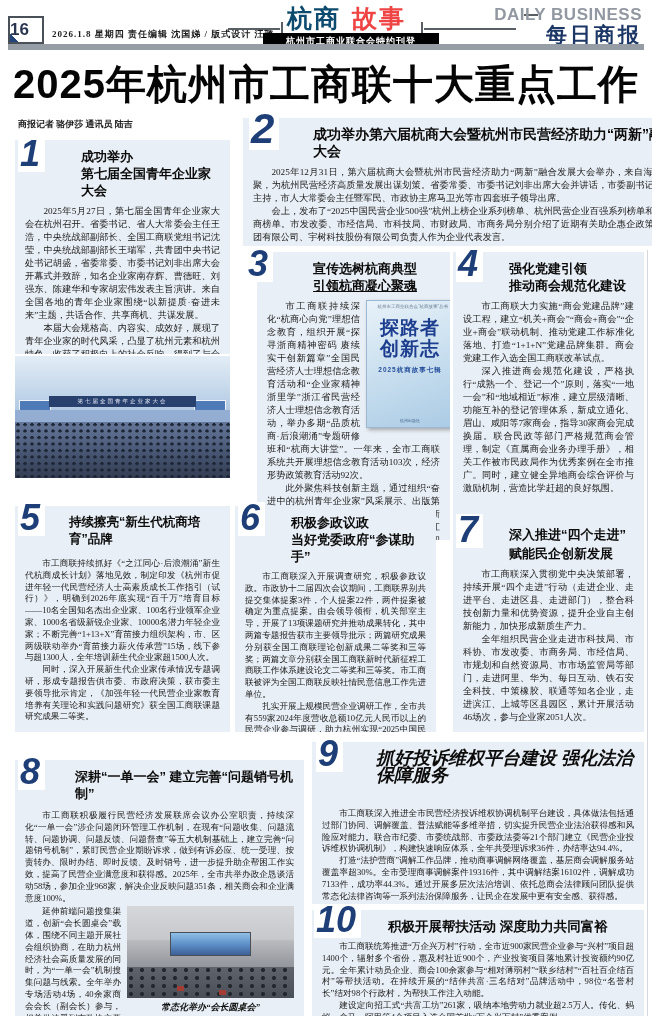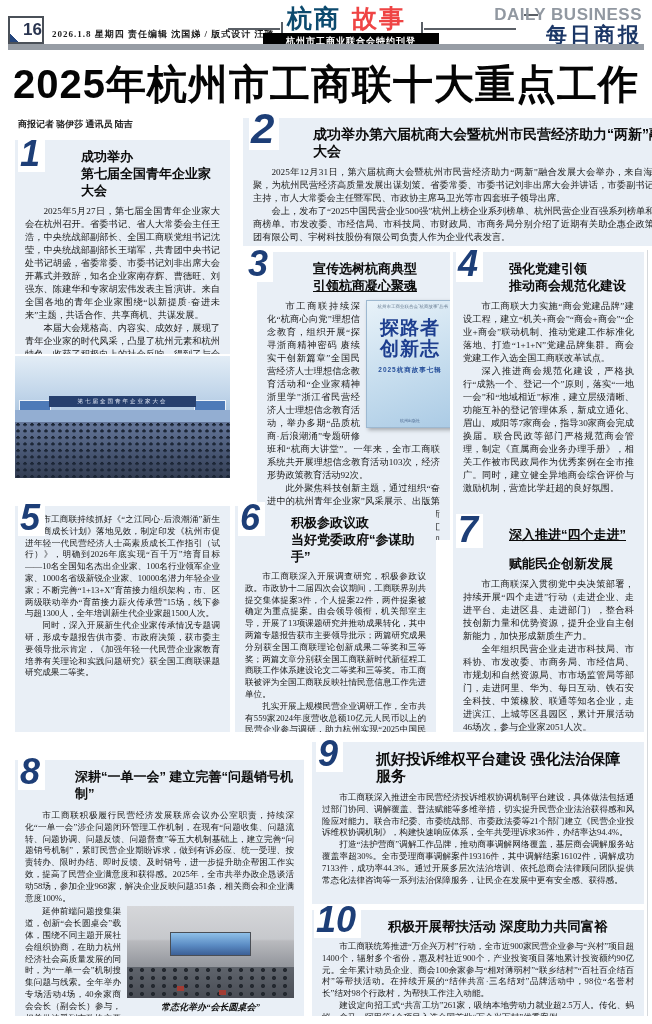--- a/index.html
+++ b/index.html
@@ -1,21 +1,21 @@
 <!DOCTYPE html>
 <html><head>
 <meta charset="utf-8">
 <style>
   html,body{margin:0;padding:0;background:#ffffff;}
   .page{position:relative;width:652px;height:1024px;background:#fff;overflow:hidden;
         font-family:"Liberation Sans",sans-serif;}
   
   .pagenum{position:absolute;left:8px;top:16px;width:32px;height:24px;border:2px solid #4a5058;
            background:linear-gradient(45deg,#24457c 16%,#ffffff 16%);
-           font:900 17px/24px "Liberation Sans",sans-serif;color:#2a3550;text-align:right;}
+           font:900 17px/24px "Liberation Sans",sans-serif;color:#2a3550;text-align:left;}
   .dateline{position:absolute;left:52px;top:28px;font:bold 9px/12px "Liberation Serif",serif;color:#1c1c1c;letter-spacing:1px;}
   .rule-seg{position:absolute;height:2px;background:#5a5f66;}
   .tick{position:absolute;width:2px;height:14px;background:#5a5f66;}
   .logo-red{position:absolute;left:287px;top:6px;font:900 25px/26px "Liberation Serif",serif;color:#0c4a6e;letter-spacing:2px;}
   .logo-dark{position:absolute;left:352px;top:6px;font:900 25px/26px "Liberation Serif",serif;color:#ef4444;letter-spacing:2px;}
   .logo-subbar{position:absolute;left:263px;top:33px;width:176px;height:16px;background:#000000;
                font:bold 9px/16px "Liberation Sans",sans-serif;color:#fff;text-align:center;letter-spacing:1px;}
   .brand-en{position:absolute;right:10px;top:6px;font:900 17px/18px "Liberation Sans",sans-serif;color:#9198a1;letter-spacing:0.5px;}
   .brand-cn{position:absolute;right:10px;top:24px;font:900 21px/22px "Liberation Serif",serif;color:#1c3766;letter-spacing:3px;}
   .graybar{position:absolute;left:8px;top:44px;width:636px;height:6px;background:#979da5;}
@@ -145,37 +145,38 @@
   <div class="box" style="left:453px;top:252px;width:191px;height:288px;">
     <div class="hd" style="margin-left:46px;margin-bottom:0;">强化党建引领</div>
     <div class="hd2" style="margin-left:46px;">推动商会规范化建设</div>
     <div class="bd">
       <p>市工商联大力实施“商会党建品牌”建设工程，建立“机关+商会”“商会+商会”“企业+商会”联动机制、推动党建工作标准化落地、打造“1+1+N”党建品牌集群。商会党建工作入选全国工商联改革试点。</p>
       <p>深入推进商会规范化建设，严格执行“成熟一个、登记一个”原则，落实“一地一会”和“地域相近”标准，建立层级清晰、功能互补的登记管理体系，新成立通化、眉山、咸阳等7家商会，指导30家商会完成换届。联合民政等部门严格规范商会管理，制定《直属商会业务办理手册》，相关工作被市民政局作为优秀案例在全市推广。同时，建立健全异地商会综合评价与激励机制，营造比学赶超的良好氛围。</p>
     </div>
   </div>
 
   <div class="box" style="left:15px;top:506px;width:215px;height:226px;">
+    <div class="hd" style="margin-left:44px;margin-bottom:10px;font-size:12.5px;">持续擦亮“新生代杭商培育”品牌</div>
     <div class="bd dense">
       <p>市工商联持续抓好《“之江同心·后浪潮涌”新生代杭商成长计划》落地见效，制定印发《杭州市促进年轻一代民营经济人士高素质成长工作指引（试行）》，明确到2026年底实现“百千万”培育目标——10名全国知名杰出企业家、100名行业领军企业家、1000名省级新锐企业家、10000名潜力年轻企业家；不断完善“1+13+X”育苗接力组织架构，市、区两级联动举办“育苗接力薪火传承营”15场，线下参与超1300人，全年培训新生代企业家超1500人次。</p>
       <p>同时，深入开展新生代企业家传承情况专题调研，形成专题报告供市委、市政府决策，获市委主要领导批示肯定，《加强年轻一代民营企业家教育培养有关理论和实践问题研究》获全国工商联课题研究成果二等奖。</p>
     </div>
   </div>
 
   <div class="box" style="left:235px;top:506px;width:201px;height:226px;">
     <div class="hd" style="margin-left:46px;margin-bottom:0;">积极参政议政</div>
     <div class="hd2" style="margin-left:46px;">当好党委政府“参谋助手”</div>
     <div class="bd dense">
       <p>市工商联深入开展调查研究，积极参政议政。市政协十二届四次会议期间，工商联界别共提交集体提案3件，个人提案22件，两件提案被确定为重点提案。由会领导领衔，机关部室主导，开展了13项课题研究并推动成果转化，其中两篇专题报告获市主要领导批示；两篇研究成果分别获全国工商联理论创新成果二等奖和三等奖；两篇文章分别获全国工商联新时代新征程工商联工作体系建设论文二等奖和三等奖。市工商联被评为全国工商联反映社情民意信息工作先进单位。</p>
       <p>扎实开展上规模民营企业调研工作，全市共有559家2024年度营收总额10亿元人民币以上的民营企业参与调研，助力杭州实现“2025中国民营企业500强”“制造业500强”“服务业100强”“研发投入500家”“发明专利500家”五张榜单“五榜夺冠”。</p>
     </div>
   </div>
 
   <div class="box" style="left:453px;top:518px;width:191px;height:214px;">
-    <div class="hd" style="margin-left:46px;margin-bottom:12px;text-decoration:underline;">深入推进“四个走进”</div>
+    <div class="hd" style="margin-left:46px;margin-bottom:2px;">深入推进“四个走进”</div>
     <div class="hd2" style="margin-left:46px;">赋能民企创新发展</div>
     <div class="bd">
       <p>市工商联深入贯彻党中央决策部署，持续开展“四个走进”行动（走进企业、走进平台、走进区县、走进部门），整合科技创新力量和优势资源，提升企业自主创新能力，加快形成新质生产力。</p>
       <p>全年组织民营企业走进市科技局、市科协、市发改委、市商务局、市经信局、市规划和自然资源局、市市场监管局等部门，走进阿里、华为、每日互动、铁石安全科技、中策橡胶、联通等知名企业，走进滨江、上城等区县园区，累计开展活动46场次，参与企业家2051人次。</p>
     </div>
   </div>
 
   <div class="box" style="left:15px;top:760px;width:289px;height:256px;">
     <div class="hd" style="margin-left:50px;margin-bottom:8px;font-size:13px;">深耕“一单一会” 建立完善“问题销号机制”</div>
     <div class="bd dense">
@@ -191,21 +192,21 @@
             <div class="rt-chair" style="left:30%;bottom:8%;"></div>
             <div class="rt-chair" style="left:55%;bottom:4%;"></div>
           </div>
           <div class="caption">常态化举办“会长圆桌会”</div>
         </div>
       </div>
     </div>
   </div>
 
   <div class="box" style="left:312px;top:742px;width:332px;height:162px;">
-    <div class="hd" style="margin-left:54px;margin-bottom:8px;font-size:15px;">抓好投诉维权平台建设 强化法治保障服务</div>
+    <div class="hd" style="margin-left:54px;margin-bottom:24px;font-size:18px;font-style:italic;">抓好投诉维权平台建设 强化法治保障服务</div>
     <div class="bd dense">
       <p>市工商联深入推进全市民营经济投诉维权协调机制平台建设，具体做法包括通过部门协同、调解覆盖、普法赋能等多维举措，切实提升民营企业法治获得感和风险应对能力。联合市纪委、市委统战部、市委政法委等21个部门建立《民营企业投诉维权协调机制》，构建快速响应体系，全年共受理诉求36件，办结率达94.4%。</p>
       <p>打造“法护营商”调解工作品牌，推动商事调解网络覆盖，基层商会调解服务站覆盖率超30%。全市受理商事调解案件19316件，其中调解结案16102件，调解成功7133件，成功率44.3%。通过开展多层次法治培训、依托总商会法律顾问团队提供常态化法律咨询等一系列法治保障服务，让民企在发展中更有安全感、获得感。</p>
     </div>
   </div>
 
   <div class="box" style="left:312px;top:910px;width:332px;height:106px;">
     <div class="hd" style="margin-left:66px;margin-bottom:6px;font-size:13.5px;">积极开展帮扶活动 深度助力共同富裕</div>
     <div class="bd dense">
       <p>市工商联统筹推进“万企兴万村”行动，全市近900家民营企业参与“兴村”项目超1400个，辐射多个省份，惠及村社近900个，产业投资项目落地累计投资额约90亿元。全年累计动员企业、商会100余家参与“相对薄弱村”“联乡结村”“百社百企结百村”等帮扶活动。在持续开展的“结伴共富·三名结对”品牌活动中，98位“名誉村长”结对98个行政村，为帮扶工作注入动能。</p>

